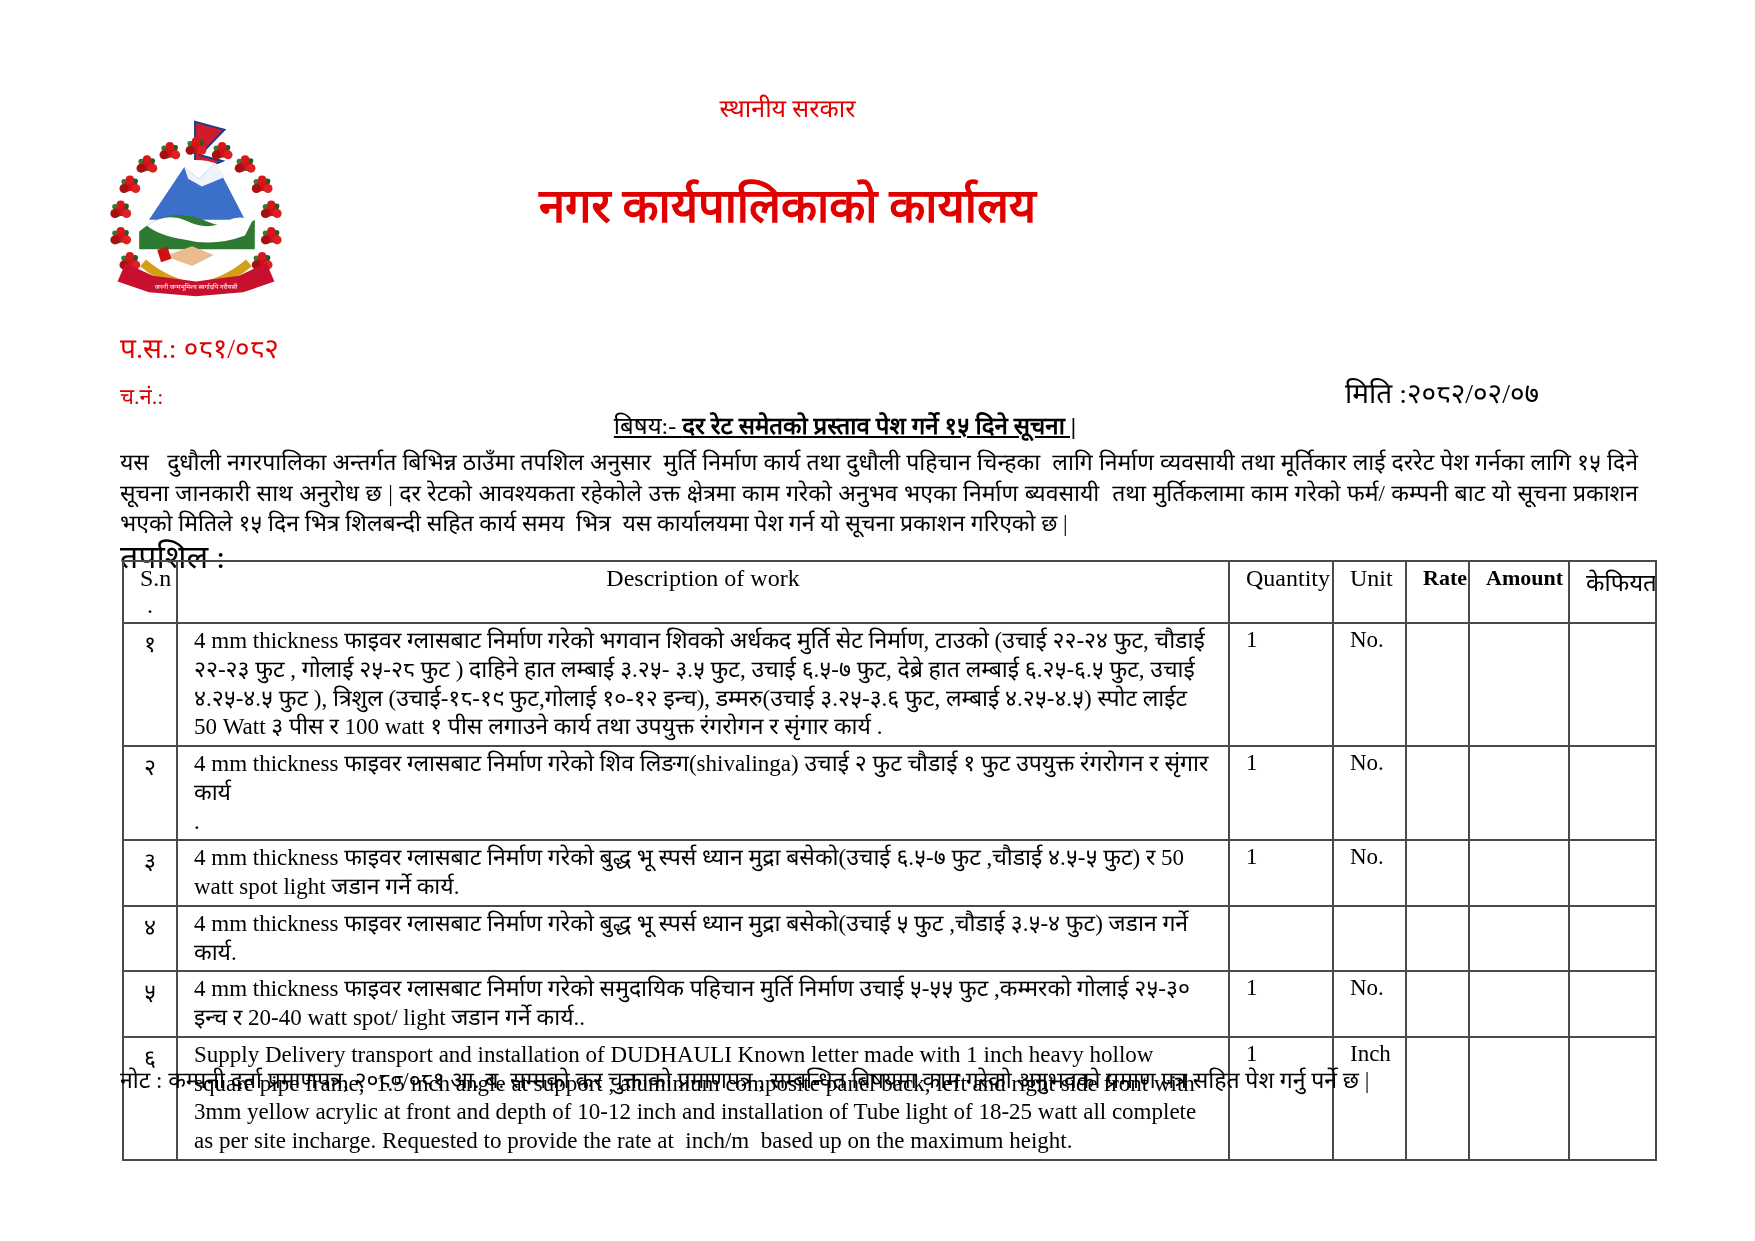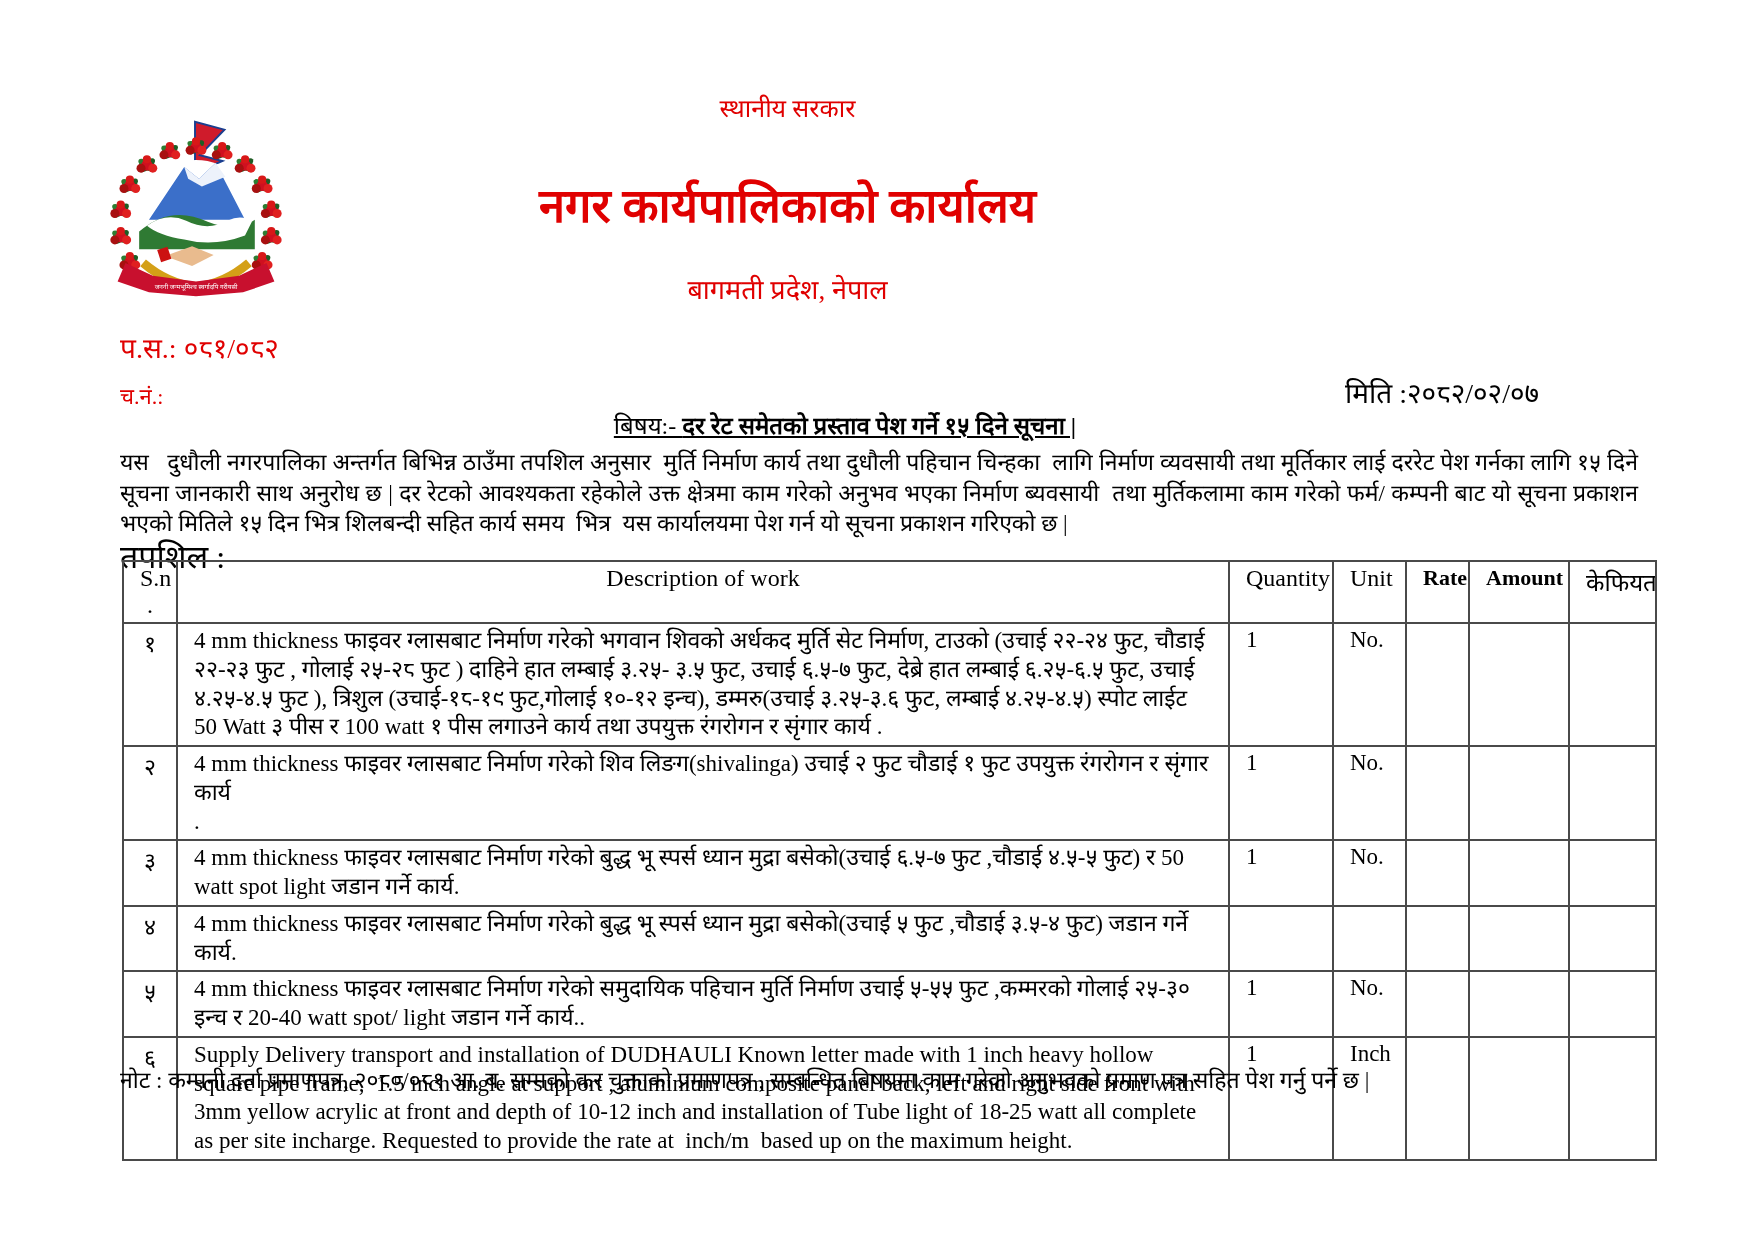--- a/index.html
+++ b/index.html
@@ -99,21 +99,20 @@
     <rect x="62" y="133" width="11" height="13" fill="#c11" transform="rotate(-18 67 139)"></rect>
 
     <path d="M46 148 Q72 170 100 172 Q128 170 154 148" stroke="#d4a017" stroke-width="9" fill="none"></path>
 
     <path d="M28 148 L56 161 L100 167 L144 161 L172 148 L180 167 L148 178 L100 182 L52 178 L20 167 Z" fill="#c8102e"></path>
     <text x="100" y="175" text-anchor="middle" font-size="6.5" fill="#ffffff">जननी जन्मभूमिश्च स्वर्गादपि गरीयसी</text>
   </svg>
 
   <div class="hdr-block hdr-l1 red">स्थानीय सरकार</div>
   <div class="hdr-block hdr-l3 red">नगर कार्यपालिकाको कार्यालय</div>
-  <div class="hdr-block hdr-l5 red">बागमती प्रदेश, नेपाल</div>
 
   <div class="ref-ps red">
     <span>प.स.:</span>
     <span>०८१/०८२</span>
   </div>
   <div class="ref-ch red">
     <span>च.नं.:</span>
   </div>
   <div class="ref-date">
     <span>मिति :</span><span>२०८२/०२/०७</span>

